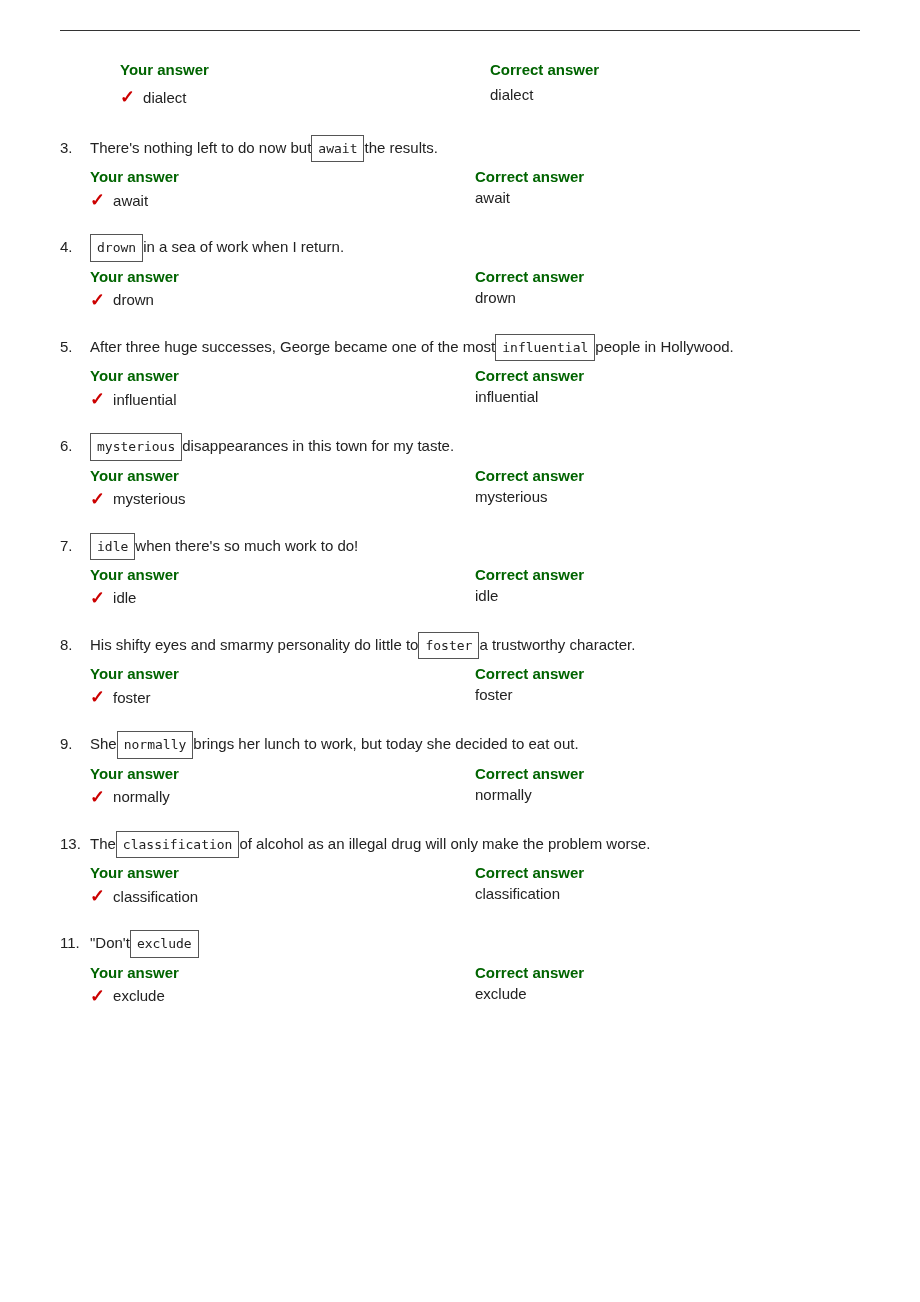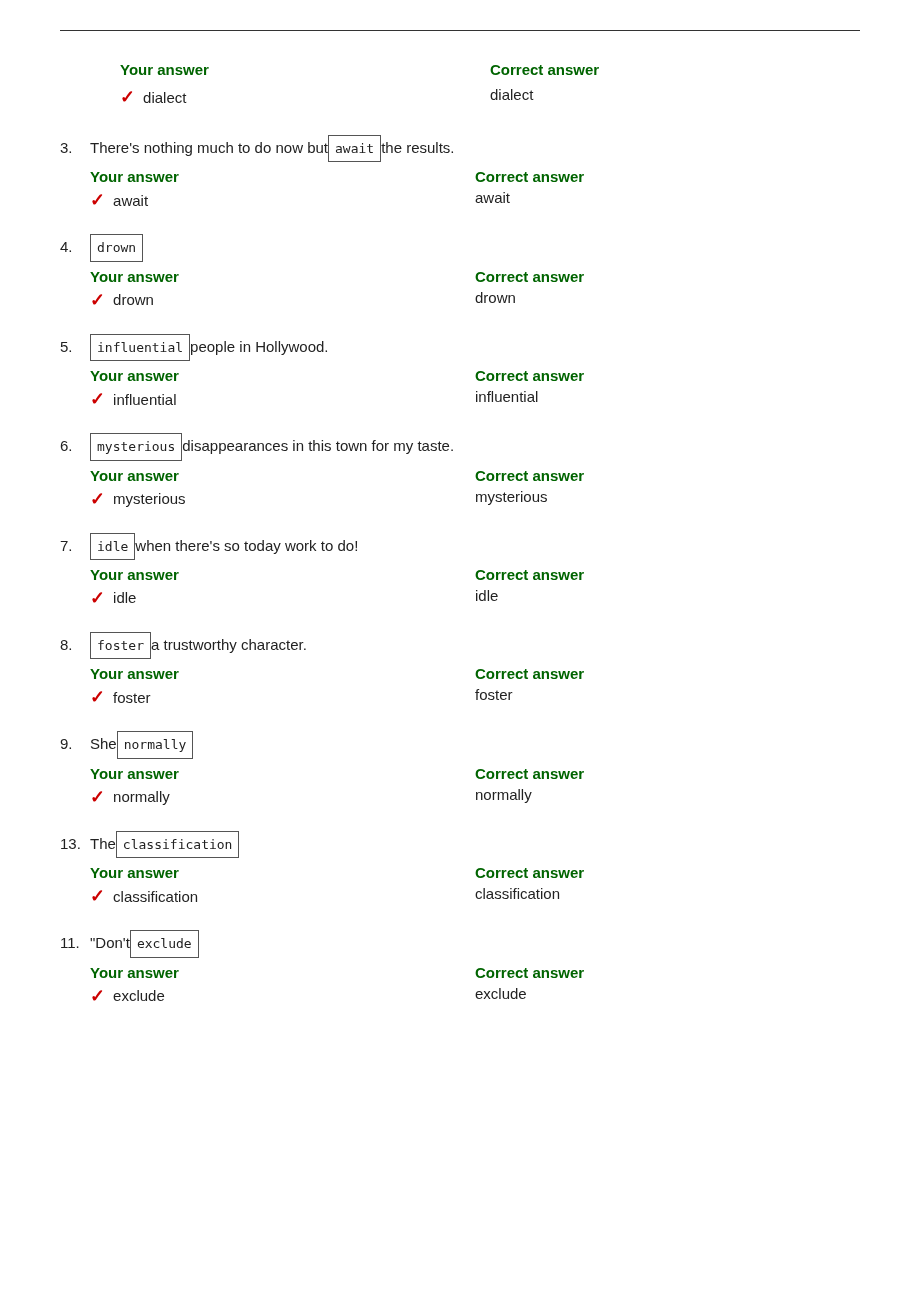--- a/index.html
+++ b/index.html
@@ -78,21 +78,21 @@
   </div>
   <div class="answer-col">
     <span class="answer-value">dialect</span>
   </div>
 </div>
 
 <div id="questions-container">
     <div class="question-block">
       <div style="display: flex; align-items: baseline; flex-wrap: wrap; line-height: 1.8; margin-bottom: 6px;">
         <span style="min-width: 30px; font-weight: normal;">3.</span>
-        <span>There's nothing much to do now but </span>
+        <span>There's nothing left to do now but </span>
         <span class="fill-box">await</span>
         <span> the results.</span>
       </div>
       <div style="margin-left: 30px;">
         <div style="display: flex; margin-bottom: 4px;">
           <div style="flex: 1 1 0%; font-weight: bold; color: rgb(0, 100, 0);">Your answer</div>
           <div style="flex: 1 1 0%; font-weight: bold; color: rgb(0, 100, 0);">Correct answer</div>
         </div>
         <div style="display: flex; margin-bottom: 6px;">
           <div style="flex: 1 1 0%; display: flex; align-items: center; gap: 8px;">
@@ -100,38 +100,40 @@
             <span>await</span>
           </div>
           <div style="flex: 1 1 0%;"><span>await</span></div>
         </div>
       </div>
     </div>
     <div class="question-block">
       <div style="display: flex; align-items: baseline; flex-wrap: wrap; line-height: 1.8; margin-bottom: 6px;">
         <span style="min-width: 30px; font-weight: normal;">4.</span>
         <span class="fill-box">drown</span>
+        <span> in a sea of work when I return.</span>
       </div>
       <div style="margin-left: 30px;">
         <div style="display: flex; margin-bottom: 4px;">
           <div style="flex: 1 1 0%; font-weight: bold; color: rgb(0, 100, 0);">Your answer</div>
           <div style="flex: 1 1 0%; font-weight: bold; color: rgb(0, 100, 0);">Correct answer</div>
         </div>
         <div style="display: flex; margin-bottom: 6px;">
           <div style="flex: 1 1 0%; display: flex; align-items: center; gap: 8px;">
             <span class="checkmark">✓</span>
             <span>drown</span>
           </div>
           <div style="flex: 1 1 0%;"><span>drown</span></div>
         </div>
       </div>
     </div>
     <div class="question-block">
       <div style="display: flex; align-items: baseline; flex-wrap: wrap; line-height: 1.8; margin-bottom: 6px;">
         <span style="min-width: 30px; font-weight: normal;">5.</span>
+        <span>After three huge successes, George became one of the most </span>
         <span class="fill-box">influential</span>
         <span> people in Hollywood.</span>
       </div>
       <div style="margin-left: 30px;">
         <div style="display: flex; margin-bottom: 4px;">
           <div style="flex: 1 1 0%; font-weight: bold; color: rgb(0, 100, 0);">Your answer</div>
           <div style="flex: 1 1 0%; font-weight: bold; color: rgb(0, 100, 0);">Correct answer</div>
         </div>
         <div style="display: flex; margin-bottom: 6px;">
           <div style="flex: 1 1 0%; display: flex; align-items: center; gap: 8px;">
@@ -159,39 +161,40 @@
             <span>mysterious</span>
           </div>
           <div style="flex: 1 1 0%;"><span>mysterious</span></div>
         </div>
       </div>
     </div>
     <div class="question-block">
       <div style="display: flex; align-items: baseline; flex-wrap: wrap; line-height: 1.8; margin-bottom: 6px;">
         <span style="min-width: 30px; font-weight: normal;">7.</span>
         <span class="fill-box">idle</span>
-        <span> when there's so today work to do!</span>
+        <span> when there's so much work to do!</span>
       </div>
       <div style="margin-left: 30px;">
         <div style="display: flex; margin-bottom: 4px;">
           <div style="flex: 1 1 0%; font-weight: bold; color: rgb(0, 100, 0);">Your answer</div>
           <div style="flex: 1 1 0%; font-weight: bold; color: rgb(0, 100, 0);">Correct answer</div>
         </div>
         <div style="display: flex; margin-bottom: 6px;">
           <div style="flex: 1 1 0%; display: flex; align-items: center; gap: 8px;">
             <span class="checkmark">✓</span>
             <span>idle</span>
           </div>
           <div style="flex: 1 1 0%;"><span>idle</span></div>
         </div>
       </div>
     </div>
     <div class="question-block">
       <div style="display: flex; align-items: baseline; flex-wrap: wrap; line-height: 1.8; margin-bottom: 6px;">
         <span style="min-width: 30px; font-weight: normal;">8.</span>
+        <span>His shifty eyes and smarmy personality do little to </span>
         <span class="fill-box">foster</span>
         <span> a trustworthy character.</span>
       </div>
       <div style="margin-left: 30px;">
         <div style="display: flex; margin-bottom: 4px;">
           <div style="flex: 1 1 0%; font-weight: bold; color: rgb(0, 100, 0);">Your answer</div>
           <div style="flex: 1 1 0%; font-weight: bold; color: rgb(0, 100, 0);">Correct answer</div>
         </div>
         <div style="display: flex; margin-bottom: 6px;">
           <div style="flex: 1 1 0%; display: flex; align-items: center; gap: 8px;">
@@ -200,40 +203,42 @@
           </div>
           <div style="flex: 1 1 0%;"><span>foster</span></div>
         </div>
       </div>
     </div>
     <div class="question-block">
       <div style="display: flex; align-items: baseline; flex-wrap: wrap; line-height: 1.8; margin-bottom: 6px;">
         <span style="min-width: 30px; font-weight: normal;">9.</span>
         <span>She </span>
         <span class="fill-box">normally</span>
+        <span> brings her lunch to work, but today she decided to eat out.</span>
       </div>
       <div style="margin-left: 30px;">
         <div style="display: flex; margin-bottom: 4px;">
           <div style="flex: 1 1 0%; font-weight: bold; color: rgb(0, 100, 0);">Your answer</div>
           <div style="flex: 1 1 0%; font-weight: bold; color: rgb(0, 100, 0);">Correct answer</div>
         </div>
         <div style="display: flex; margin-bottom: 6px;">
           <div style="flex: 1 1 0%; display: flex; align-items: center; gap: 8px;">
             <span class="checkmark">✓</span>
             <span>normally</span>
           </div>
           <div style="flex: 1 1 0%;"><span>normally</span></div>
         </div>
       </div>
     </div>
     <div class="question-block">
       <div style="display: flex; align-items: baseline; flex-wrap: wrap; line-height: 1.8; margin-bottom: 6px;">
         <span style="min-width: 30px; font-weight: normal;">13.</span>
         <span>The </span>
         <span class="fill-box">classification</span>
+        <span> of alcohol as an illegal drug will only make the problem worse.</span>
       </div>
       <div style="margin-left: 30px;">
         <div style="display: flex; margin-bottom: 4px;">
           <div style="flex: 1 1 0%; font-weight: bold; color: rgb(0, 100, 0);">Your answer</div>
           <div style="flex: 1 1 0%; font-weight: bold; color: rgb(0, 100, 0);">Correct answer</div>
         </div>
         <div style="display: flex; margin-bottom: 6px;">
           <div style="flex: 1 1 0%; display: flex; align-items: center; gap: 8px;">
             <span class="checkmark">✓</span>
             <span>classification</span>

